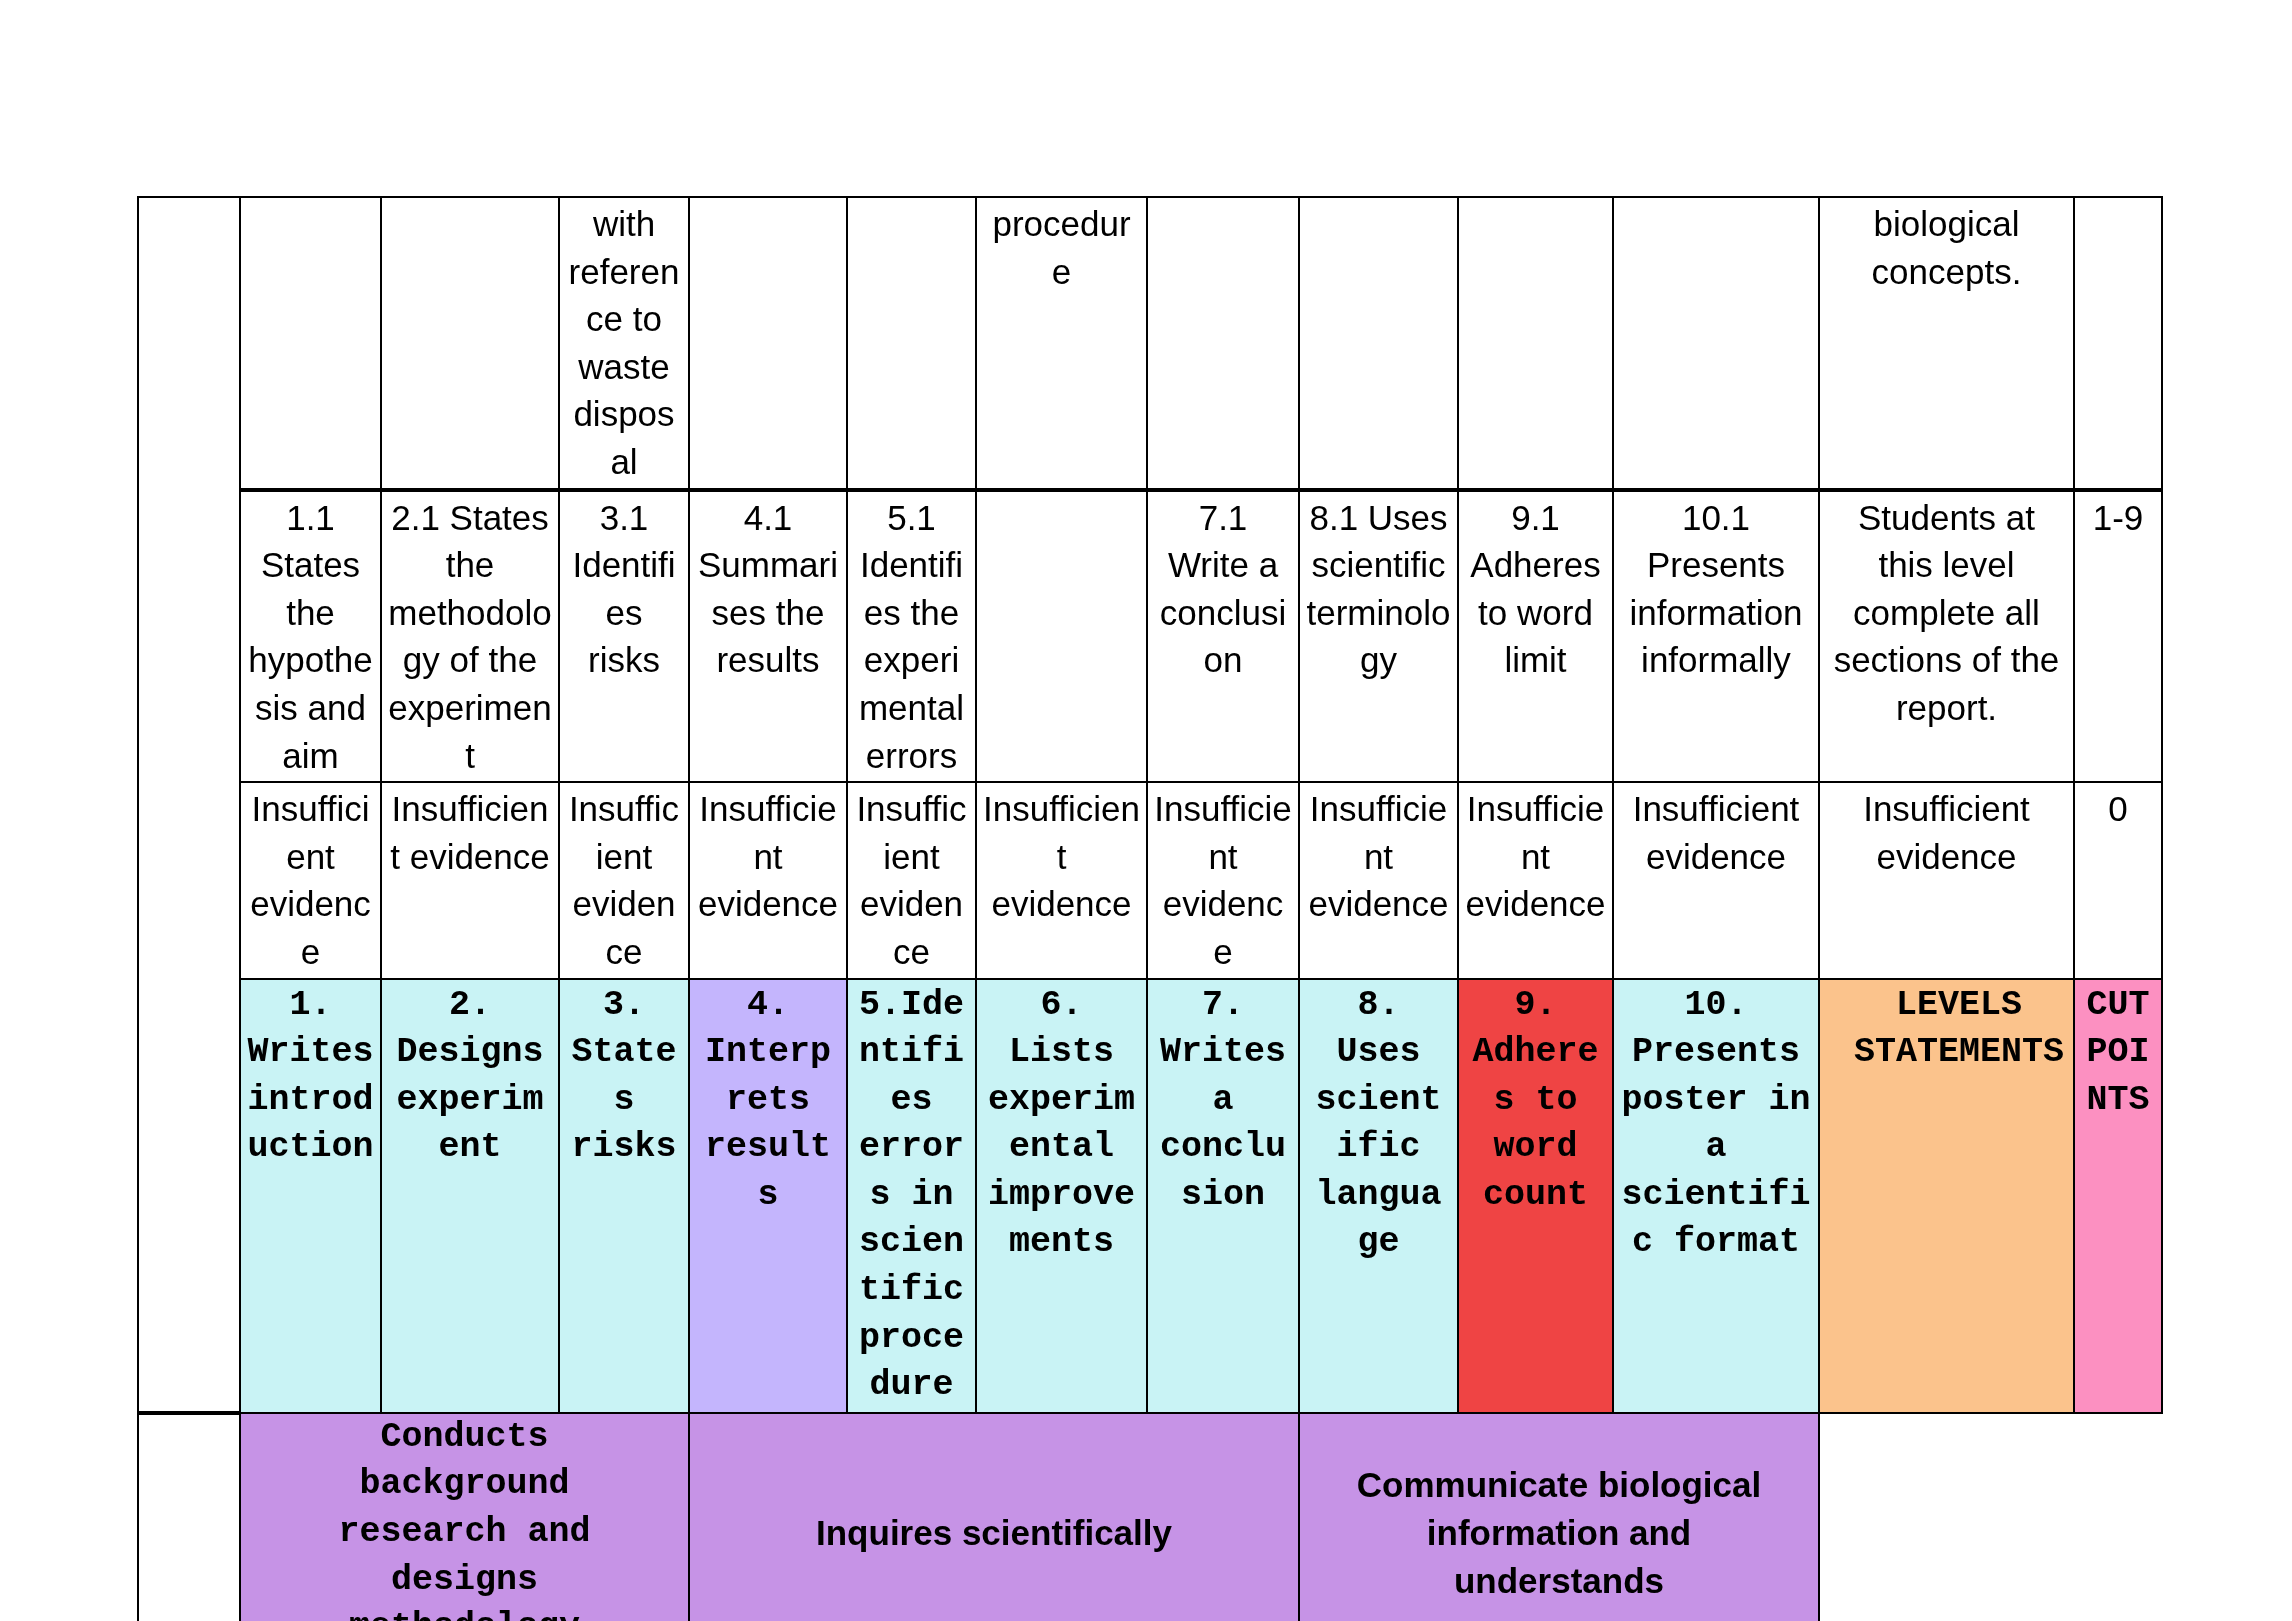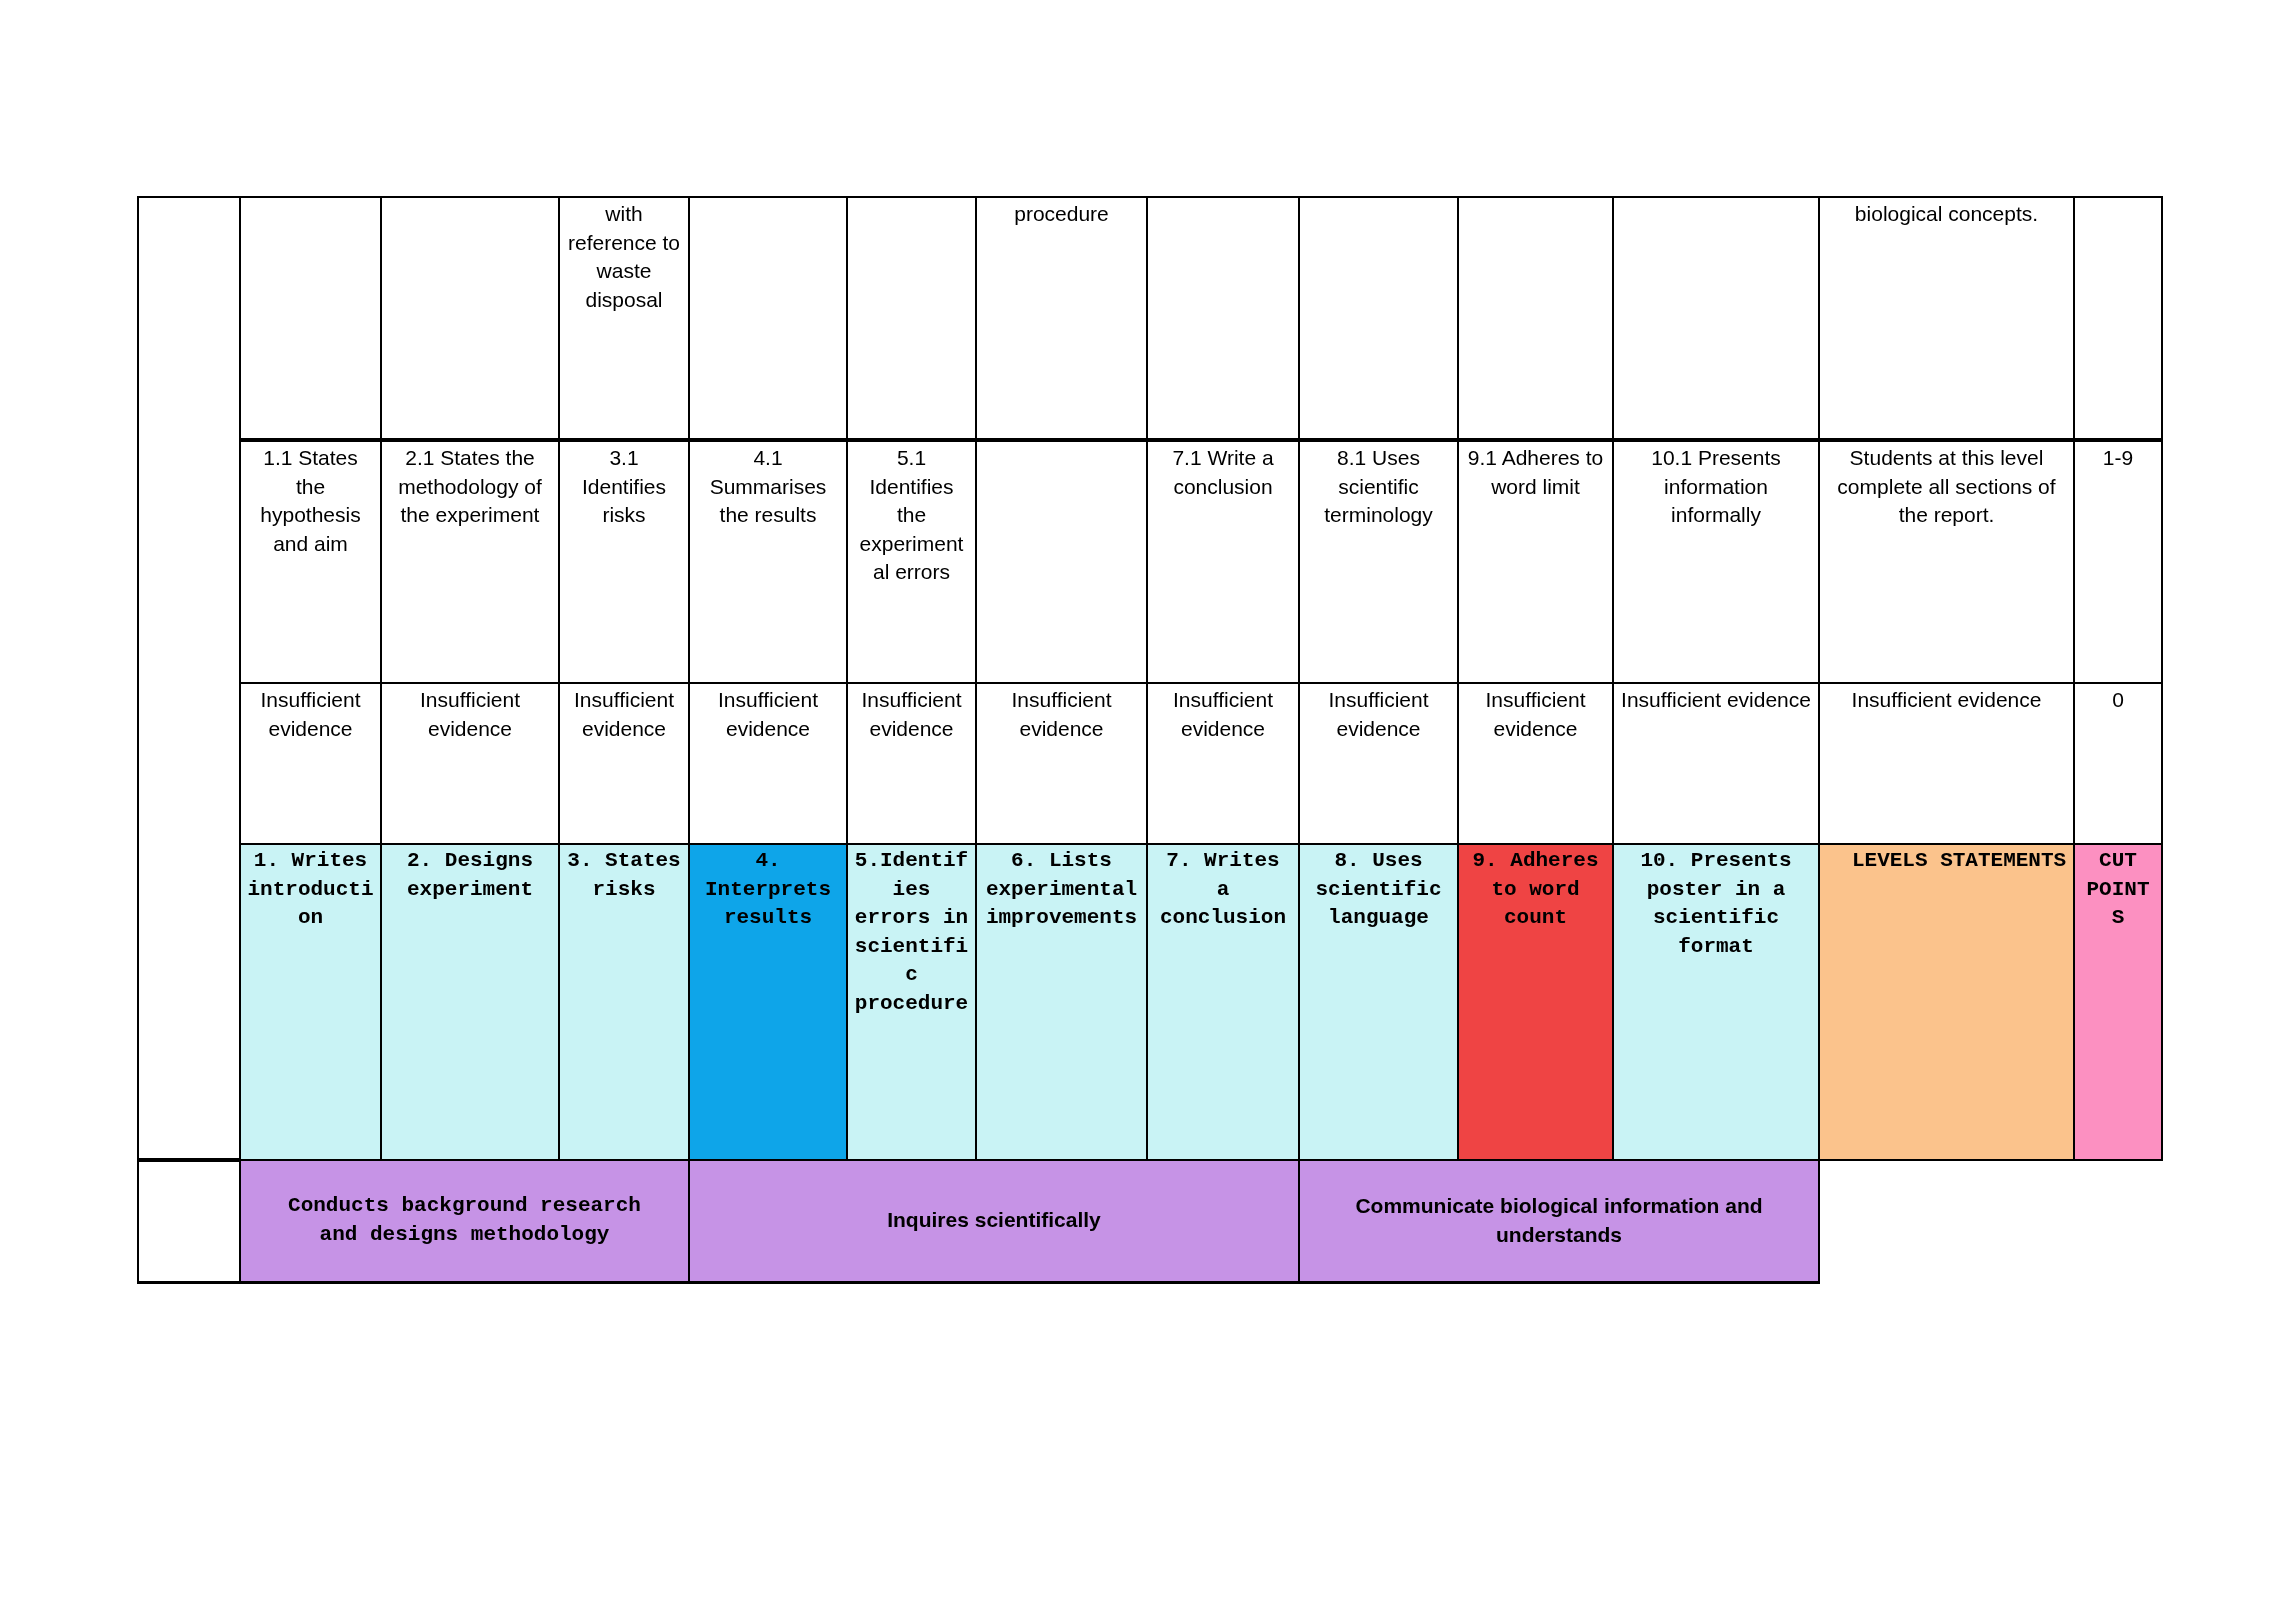--- a/index.html
+++ b/index.html
@@ -20,21 +20,21 @@
     top: 196px;
     width: 2024px;
     border-collapse: collapse;
     table-layout: fixed;
   }
   table.rubric td {
     border: 2px solid #000000;
     padding: 2px 5.9px;
     text-align: center;
     vertical-align: top;
-    font-size: 21px;
+    font-size: 35px;
     line-height: 1.36;
     overflow-wrap: break-word;
     word-wrap: break-word;
     font-weight: 400;
   }
   tr.row-carryover    { height: 243px; }
   tr.row-level1       { height: 243px; }
   tr.row-level0       { height: 161px; }
   tr.row-criteria     { height: 316px; }
   tr.row-strands      { height: 122px; }
@@ -130,21 +130,21 @@
     <td>Insufficient evidence</td>
     <td>Insufficient evidence</td>
     <td>Insufficient evidence</td>
     <td>0</td>
   </tr>
 
   <tr class="row-criteria">
     <td style="background-color: rgb(201, 243, 245);">1. Writes introduction</td>
     <td style="background-color: rgb(201, 243, 245);">2. Designs experiment</td>
     <td style="background-color: rgb(201, 243, 245);">3. States risks</td>
-    <td style="background-color: #0ea5e9;">4. Interprets results</td>
+    <td style="background-color: #c4b5fd;">4. Interprets results</td>
     <td style="background-color: rgb(201, 243, 245);">5.Identifies errors in scientific procedure</td>
     <td style="background-color: rgb(201, 243, 245);">6. Lists experimental improvements</td>
     <td style="background-color: rgb(201, 243, 245);">7. Writes a conclusion</td>
     <td style="background-color: rgb(201, 243, 245);">8. Uses scientific language</td>
     <td style="background-color: #ef4444;">9. Adheres to word count</td>
     <td style="background-color: rgb(201, 243, 245);">10. Presents poster in a scientific format</td>
     <td style="background-color: rgb(251, 195, 140); padding-left: 31px;">LEVELS STATEMENTS</td>
     <td style="background-color: rgb(252, 144, 193);">CUT POINTS</td>
   </tr>
 

